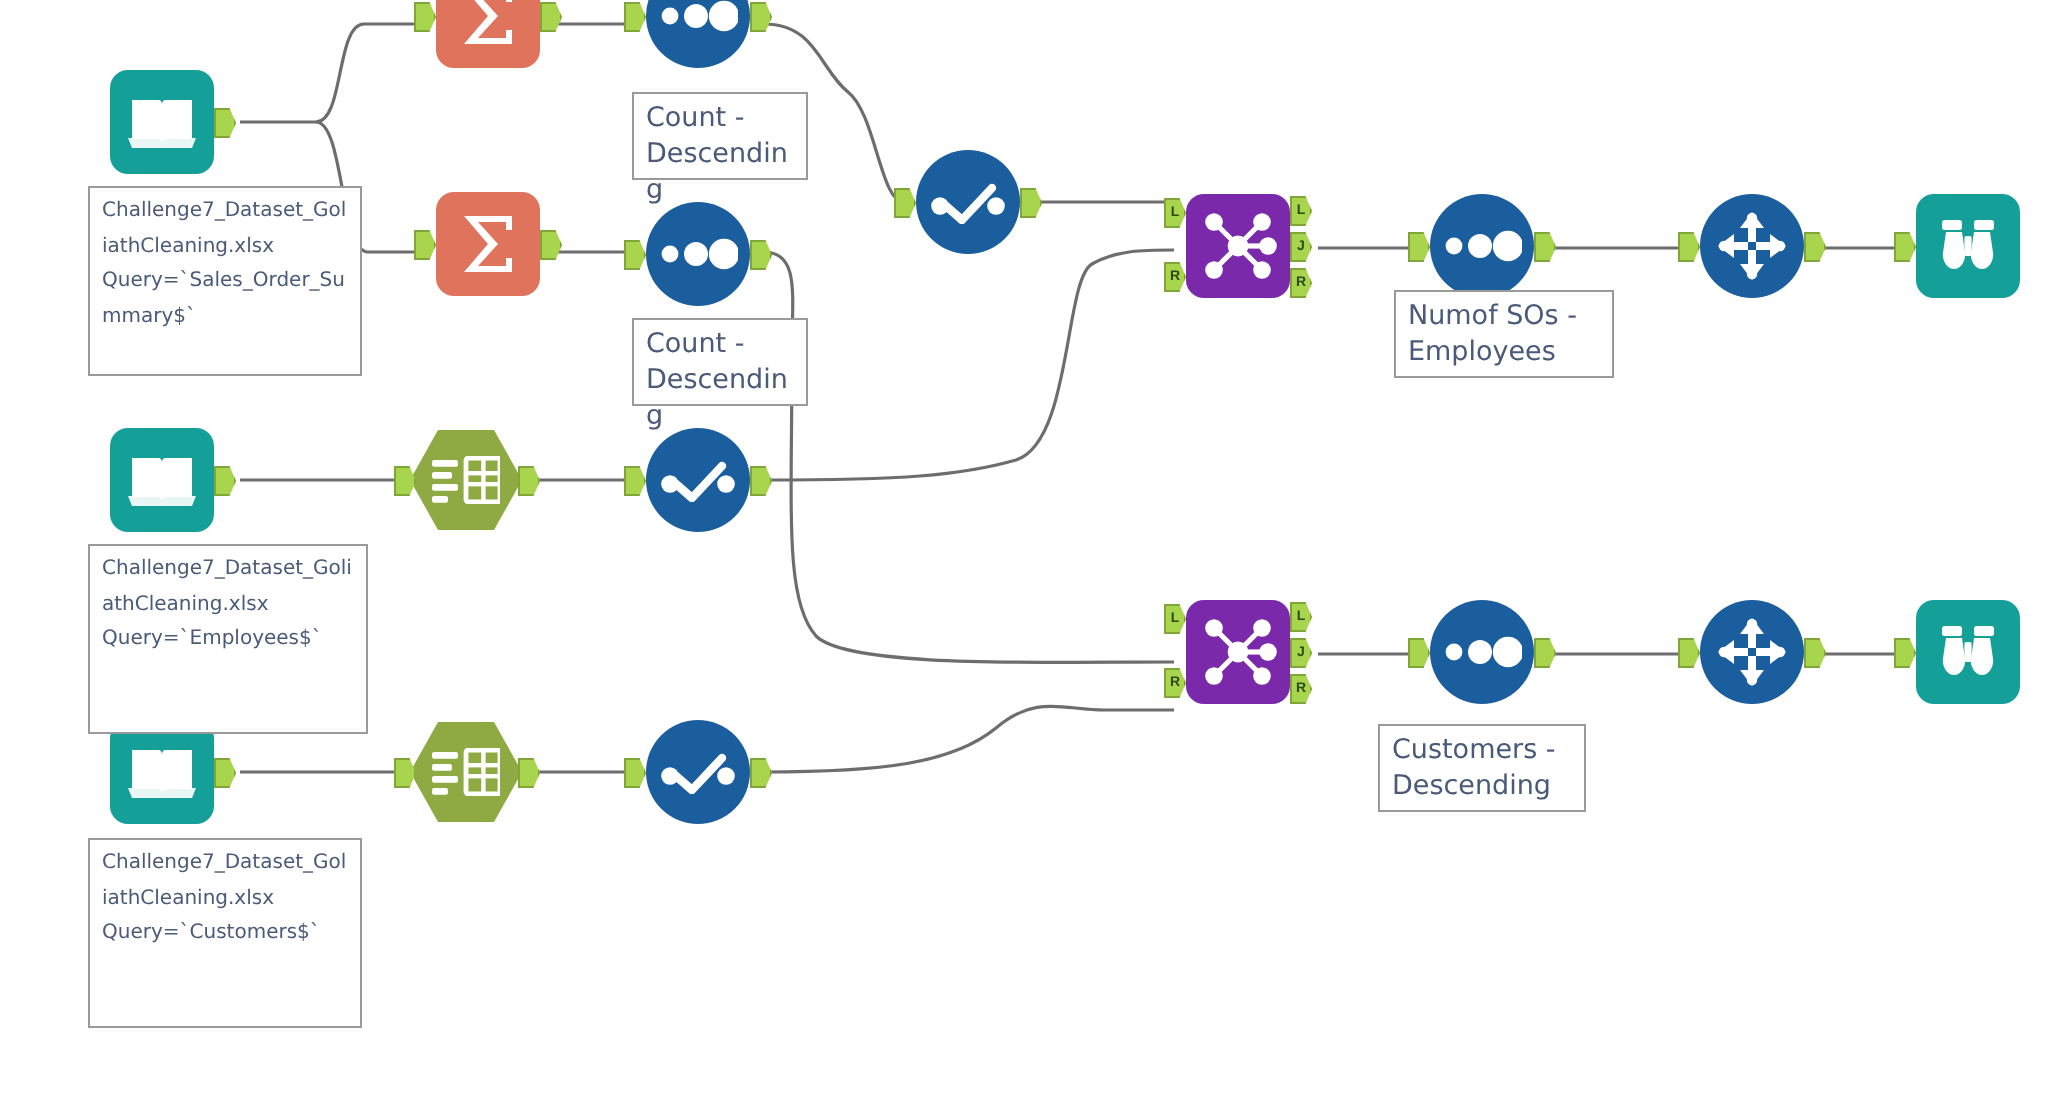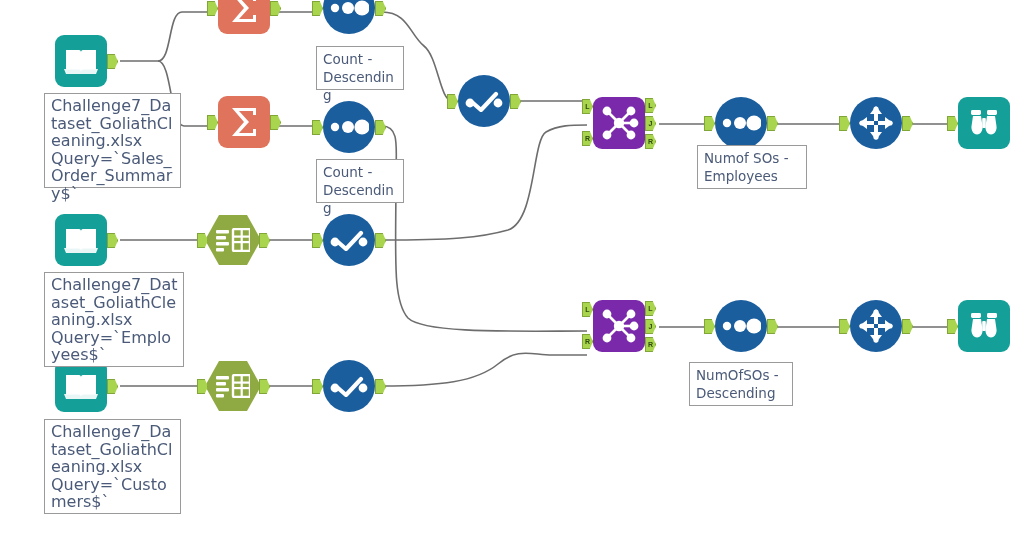--- a/index.html
+++ b/index.html
@@ -31,21 +31,21 @@
   
   .anchor{position:absolute;width:11px;height:15px;background:#a9d44d;
           border:1px solid #7fa636;box-sizing:border-box;}
   .anchor.in{clip-path:polygon(0% 0%,70% 0%,100% 50%,70% 100%,0% 100%);}
   .anchor.out{clip-path:polygon(0% 0%,70% 0%,100% 50%,70% 100%,0% 100%);}
   .anchor .alab{position:absolute;left:0;top:0;width:9px;height:13px;
        font-size:7px;line-height:13px;text-align:center;color:#2d4a12;font-weight:bold;}
 
   
   .labelbox{position:absolute;background:#ffffff;border:1px solid #9a9a9a;
-            color:#4a5a78;font-size:16px;line-height:17.5px;
+            color:#4a5a78;font-size:10px;line-height:17.5px;
             padding:3px 5px 4px 6px;box-sizing:border-box;
             font-family:"DejaVu Sans","Liberation Sans",sans-serif;
             white-space:pre-wrap;word-break:break-word;}
   .annot{font-size:13.5px;line-height:18px;}
 </style>
 </head>
 <body>
 
 <div id="canvas">
 
@@ -445,16 +445,16 @@
 
   <div class="labelbox" style="left:44px;top:272px;width:140px;height:95px;">Challenge7_Dataset_GoliathCleaning.xlsx
 Query=`Employees$`</div>
 
   <div class="labelbox" style="left:44px;top:419px;width:137px;height:95px;">Challenge7_Dataset_GoliathCleaning.xlsx
 Query=`Customers$`</div>
 
   <div class="labelbox annot" style="left:697px;top:145px;width:110px;height:44px;">Numof SOs -
 Employees</div>
 
-  <div class="labelbox annot" style="left:689px;top:362px;width:104px;height:44px;">NumOfSOs -
+  <div class="labelbox annot" style="left:689px;top:362px;width:104px;height:44px;">Customers -
 Descending</div>
 
 </div>
 
 </body></html>

